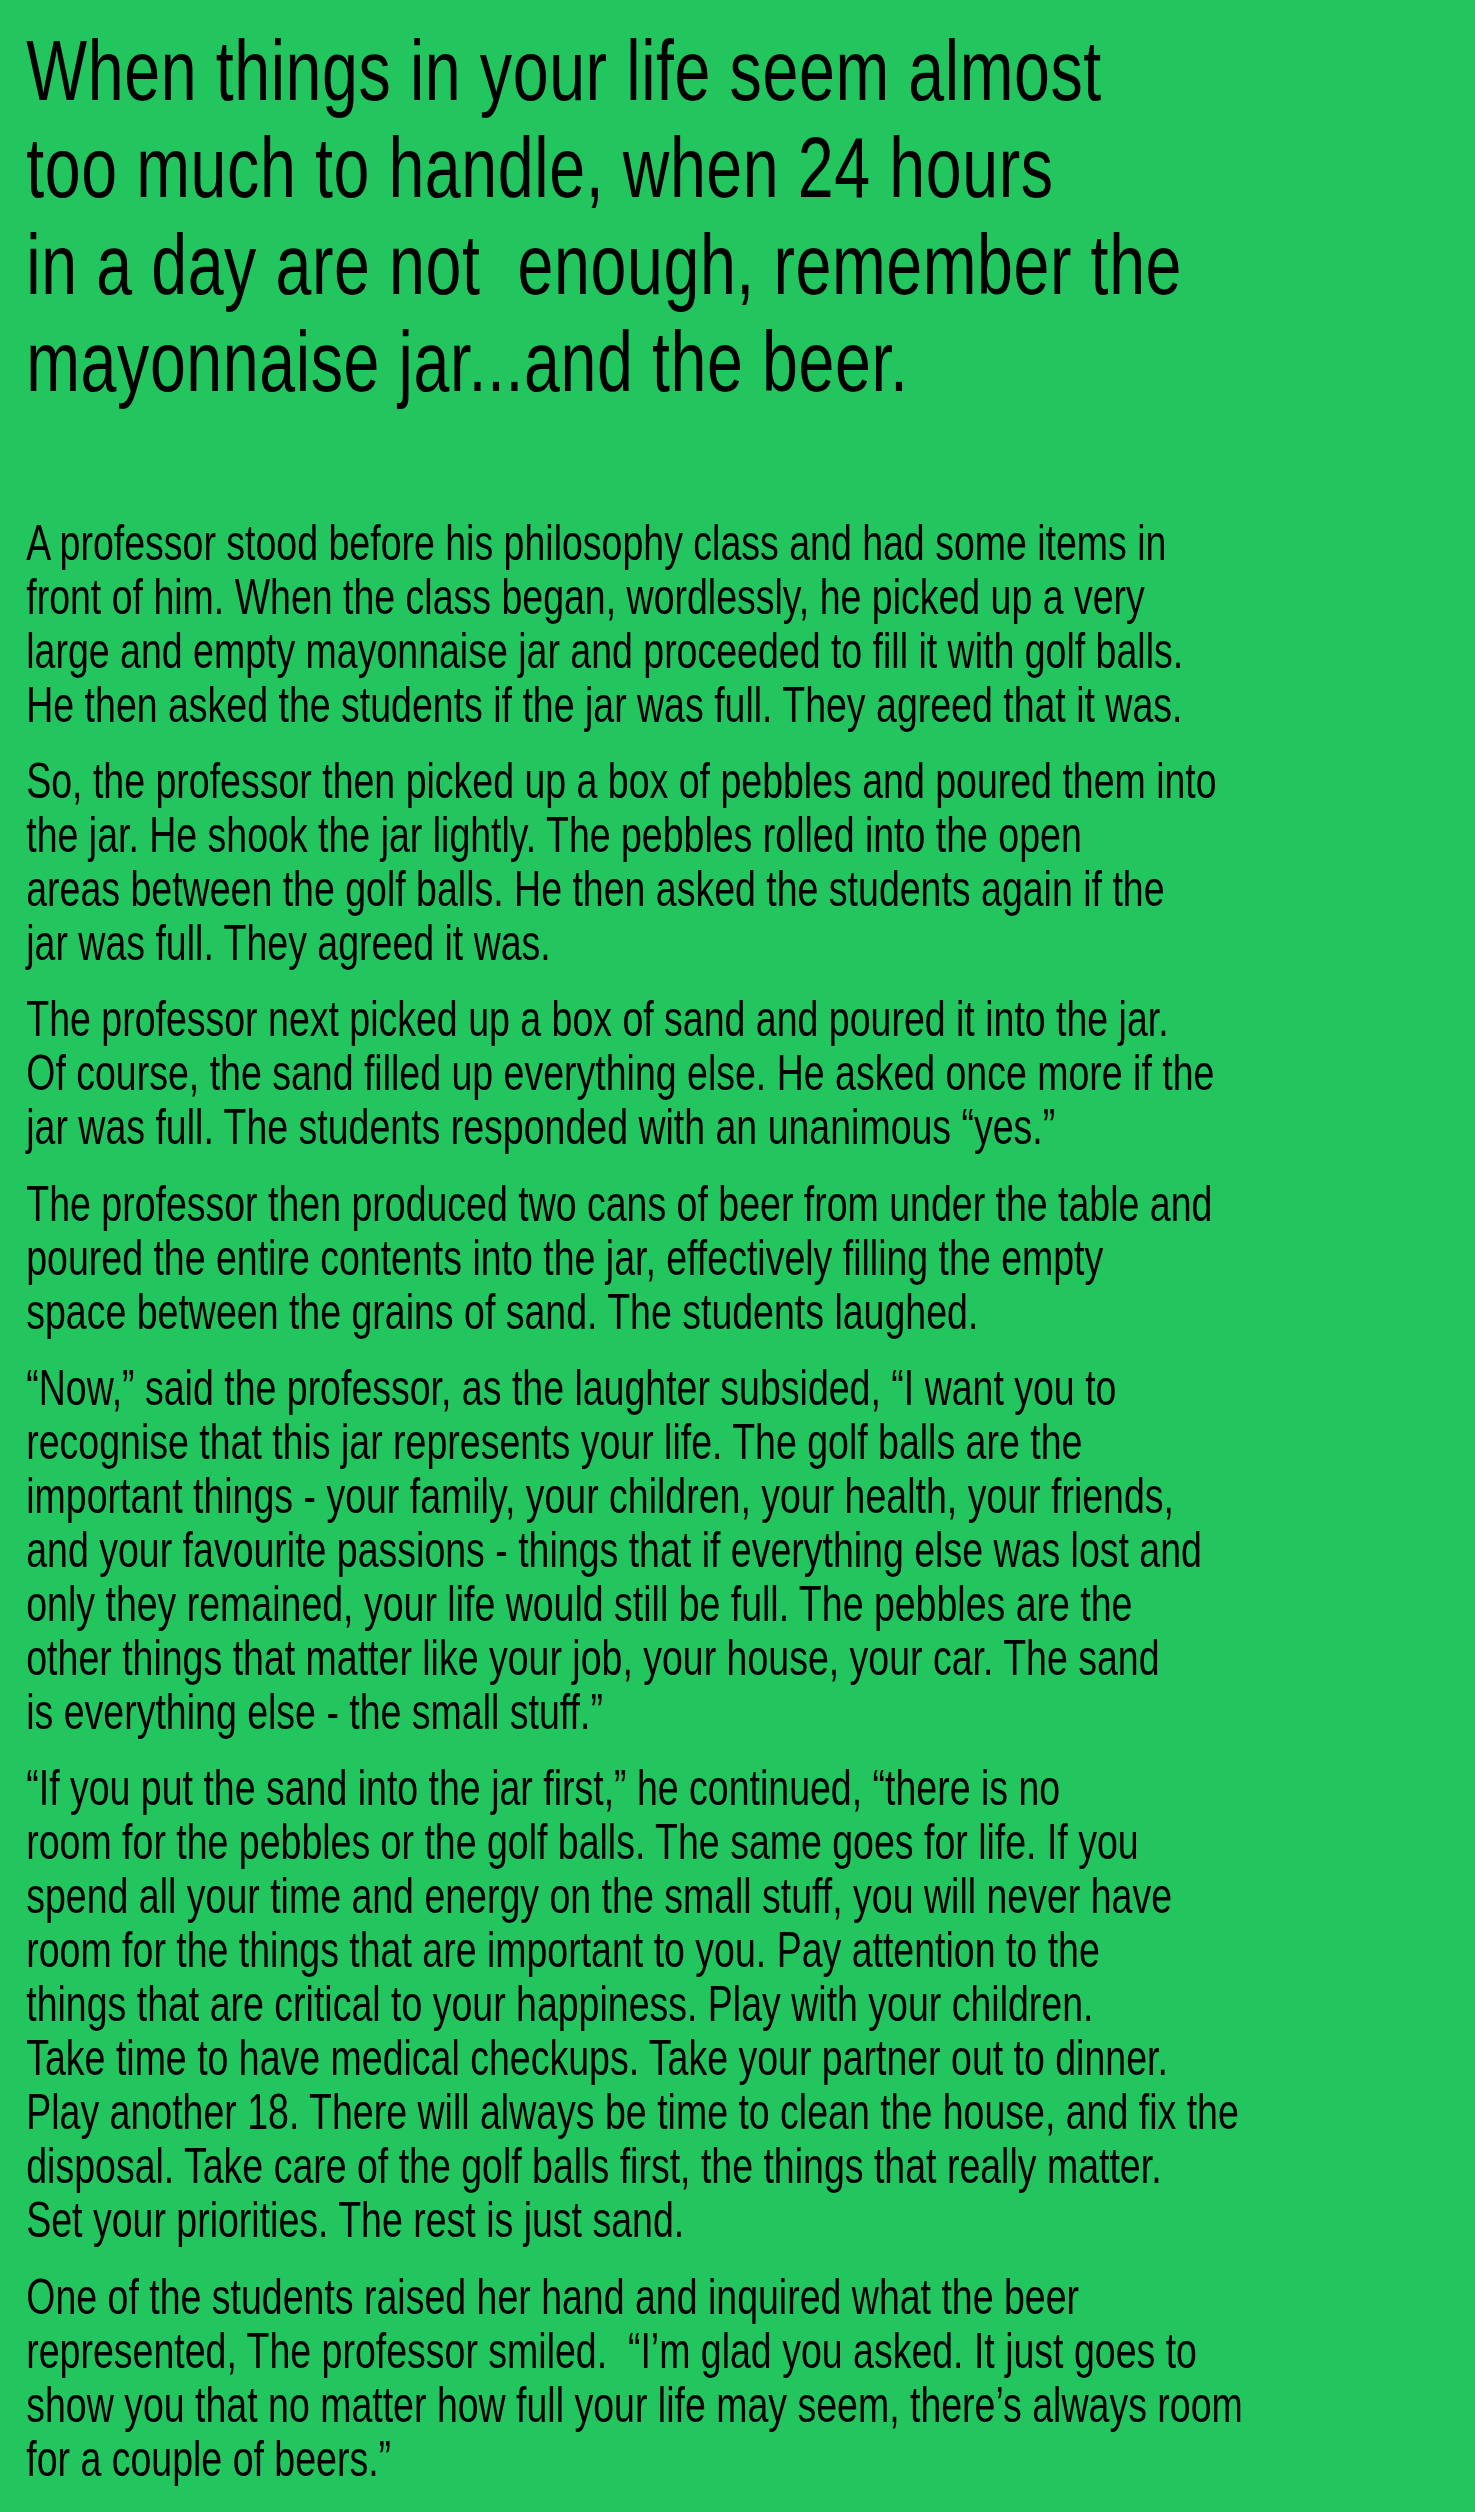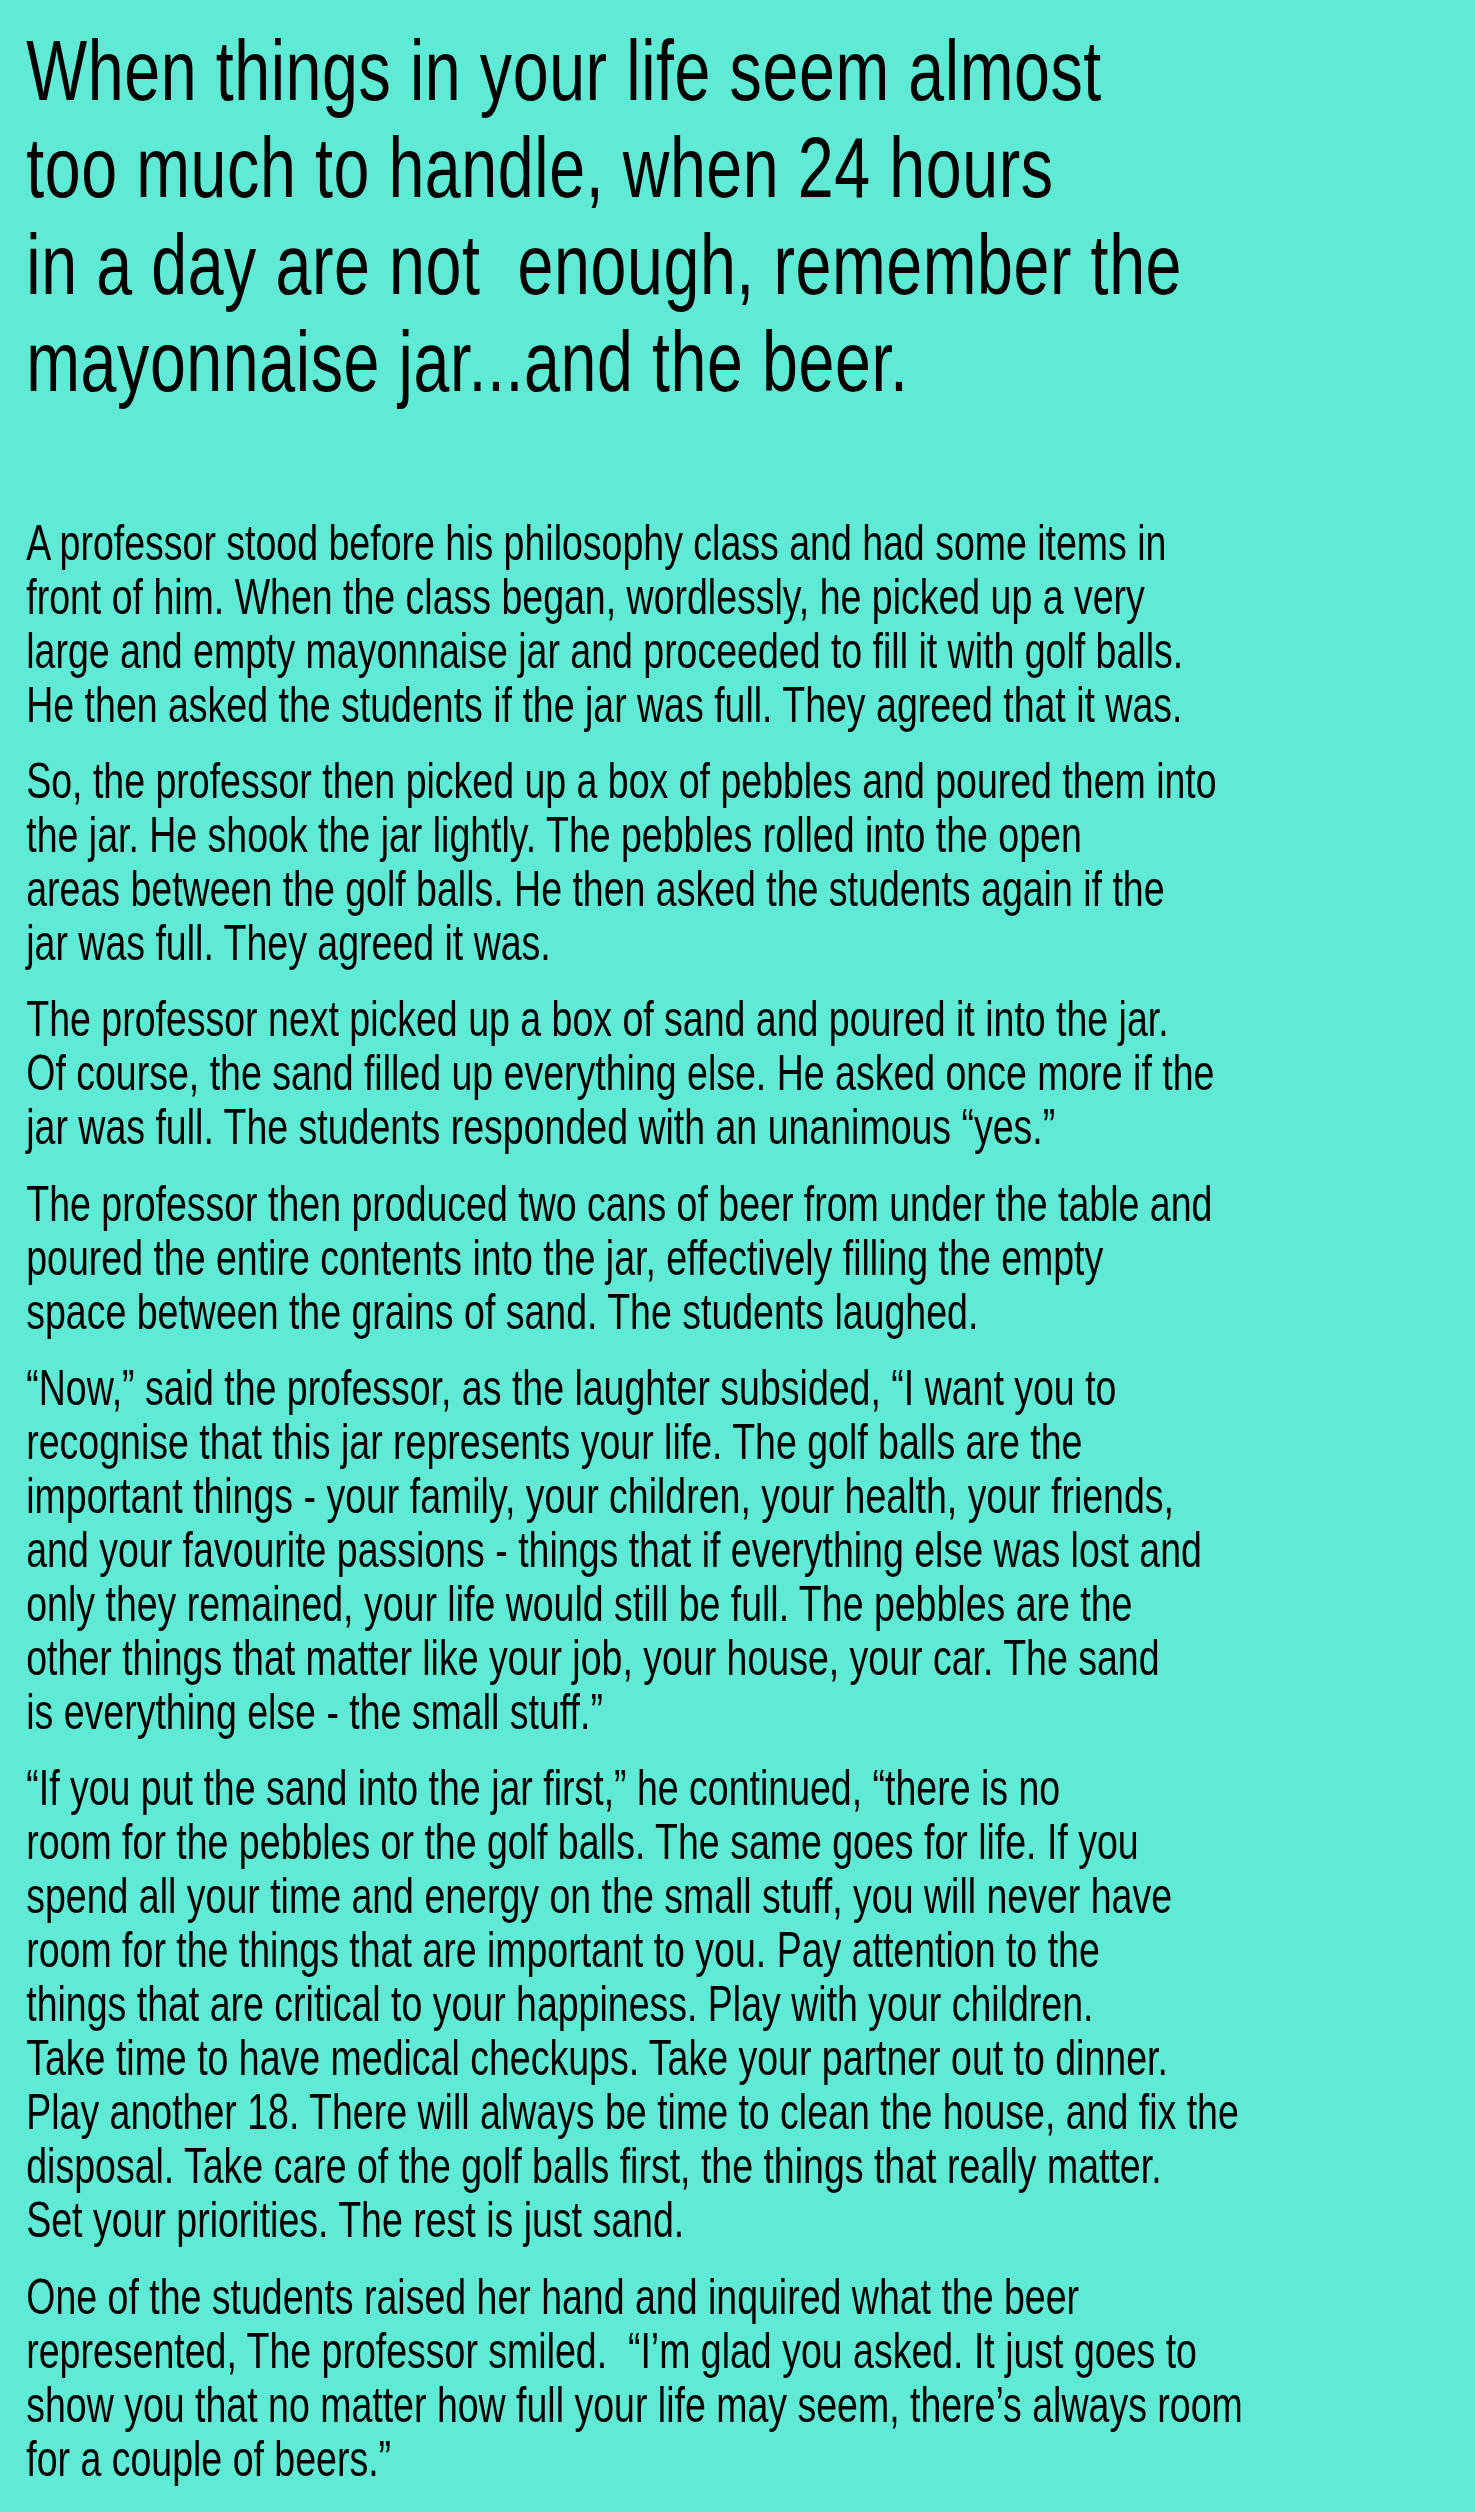--- a/index.html
+++ b/index.html
@@ -3,21 +3,21 @@
 <meta charset="utf-8">
 <style>
   * { margin: 0; padding: 0; box-sizing: border-box; }
   html, body {
     background: #ffffff;
   }
   .page {
     position: relative;
     width: 1476px;
     height: 2512px;
-    background: #5eead4;
+    background: #22c55e;
     overflow: hidden;
     font-family: "Liberation Sans", sans-serif;
     color: #000000;
   }
   
   .content {
     transform: scaleX(0.75);
     transform-origin: top left;
     width: 1968px;
     padding: 21.5px 0 0 35px;

